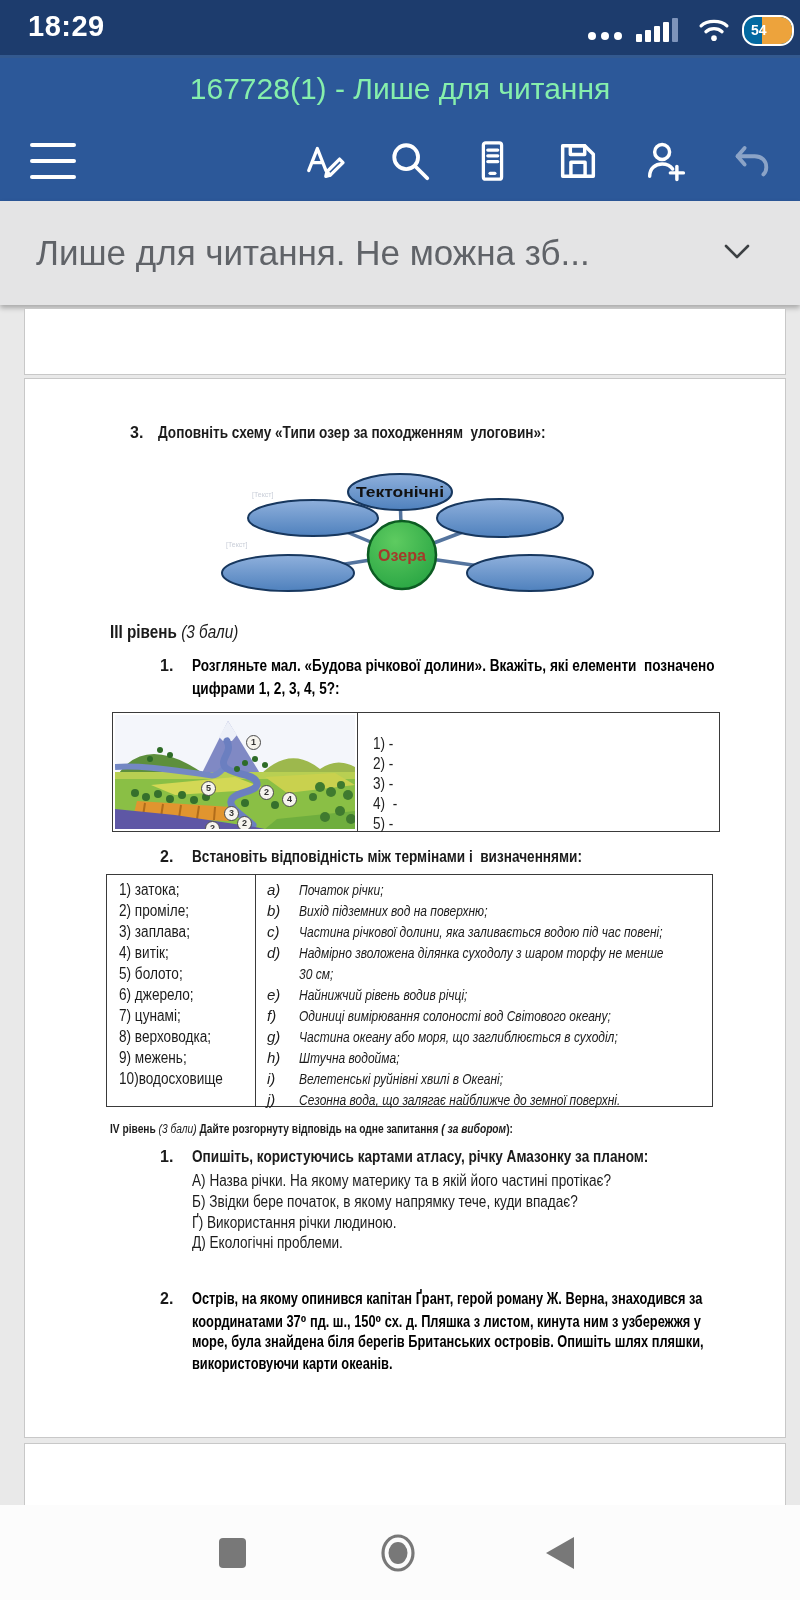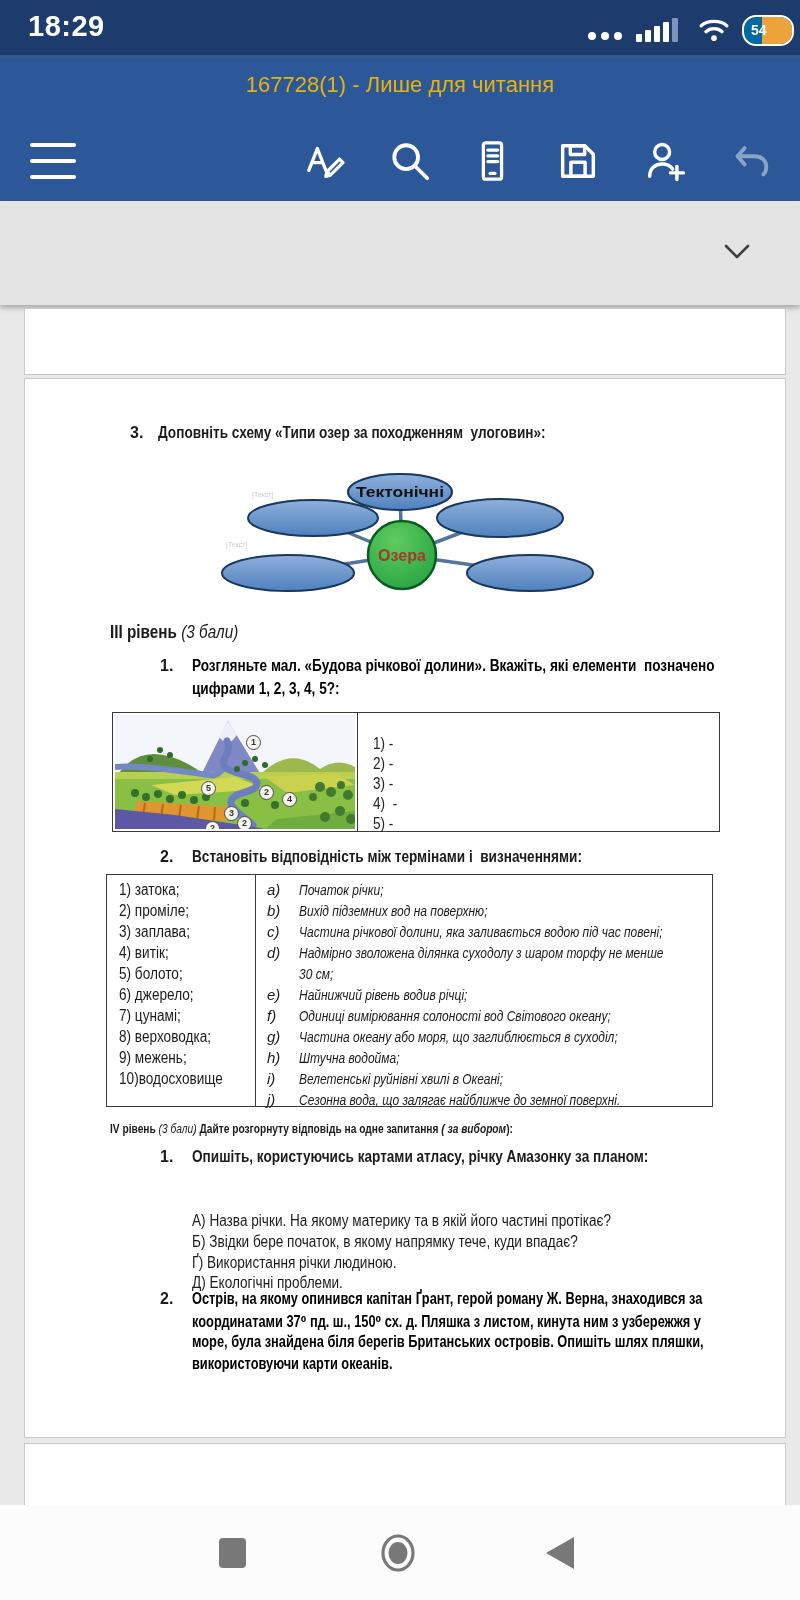--- a/index.html
+++ b/index.html
@@ -9,21 +9,21 @@
   
   #statusbar{left:0;top:0;width:800px;height:55px;background:#1d3c6d;border-bottom:3px solid #33598f}
   #sb-time{left:28px;top:10px;color:#fff;font-size:29px;font-weight:700;letter-spacing:.5px}
   .sb-dot{width:8px;height:8px;border-radius:50%;background:#fff;top:32px}
   .sigbar{background:#fff;bottom:0;border-radius:1px}
   #battery{left:742px;top:15px;width:48px;height:27px;border:2.5px solid #fff;border-radius:14px;background:#0369a1;overflow:hidden}
   #battery-fill{position:absolute;right:0;top:0;height:100%;width:62%;background:#eda33c;border-radius:0 11px 11px 0}
   #battery-num{position:absolute;left:7px;top:5px;font-size:14px;font-weight:700;color:#ffffff;z-index:2}
   
   #titlebar{left:0;top:58px;width:800px;height:63px;background:#2c5899}
-  #doc-title{width:800px;text-align:center;top:14px;color:#eab308;font-size:22px}
+  #doc-title{width:800px;text-align:center;top:14px;color:#86efac;font-size:30px}
   #toolbar{left:0;top:121px;width:800px;height:80px;background:#2c5899}
   .tbicon{top:17px;width:46px;height:46px}
   .hline{left:30px;width:46px;height:4px;background:#fff;border-radius:2px}
   
   #readonly{left:0;top:201px;width:800px;height:104px;background:#e4e4e5;box-shadow:0 3px 5px rgba(0,0,0,.28)}
   #readonly-text{left:36px;top:32px;font-size:35px;color:#606368}
   
   .page{left:24px;width:760px;background:#fff;border:1px solid #c8c8c8}
   
   .doc{color:#1b1b1b;font-size:16px}
@@ -120,20 +120,21 @@
   </svg>
   <svg class="abs tbicon" style="left:727px;opacity:.45" viewBox="0 0 24 24">
     <g fill="none" stroke="#fff" stroke-width="2" stroke-linecap="round" stroke-linejoin="round">
       <path d="M5.5 9.5 H14.5 C18.3 9.5 20.5 12 20.5 15.2 C20.5 16.8 20 18 19 19"></path>
       <path d="M9.2 5.2 L5.5 9.5 L9.2 13.8"></path>
     </g>
   </svg>
 </div>
 
 <div id="readonly" class="abs">
+  <div id="readonly-text" class="abs">Лише для читання. Не можна зб...</div>
   <svg class="abs" style="left:722px;top:42px" width="30" height="18" viewBox="0 0 30 18">
     <path d="M4 3 L15 14 L26 3" fill="none" stroke="#3c4043" stroke-width="2.6" stroke-linecap="round" stroke-linejoin="round"></path>
   </svg>
 </div>
 
 <div class="abs page" style="top:308px;height:65px"></div>
 <div class="abs page" style="top:378px;height:1058px"></div>
 <div class="abs page" style="top:1443px;height:62px"></div>
 
 <div class="abs doc line b" style="left:130px;top:424px">3.</div>
@@ -313,21 +314,21 @@
         <span class="def-letter">j)</span>
         <span class="cal80">Сезонна вода, що залягає найближче до земної поверхні.</span>
       </div>
     </div>
 </div>
 
 <div class="abs doc line" style="left:110px;top:1122px;font-size:12px"><span class="cal"><span class="b">IV рівень </span><span class="i">(3 бали) </span><span class="b">Дайте розгорнуту відповідь на одне запитання </span><span class="b i">( за вибором</span><span class="b">):</span></span></div>
 
 <div class="abs doc line b" style="left:160px;top:1148px">1.</div>
 <div class="abs doc line b" style="left:192px;top:1148px"><span class="cal">Опишіть, користуючись картами атласу, річку Амазонку за планом:</span></div>
-<div id="plan-list" class="abs stack doc" style="left:192px;top:1212px">
+<div id="plan-list" class="abs stack doc" style="left:192px;top:1172px">
     <div class="row plan-line"><span class="cal">А) Назва річки. На якому материку та в якій його частині протікає?</span></div>
     <div class="row plan-line"><span class="cal">Б) Звідки бере початок, в якому напрямку тече, куди впадає?</span></div>
     <div class="row plan-line"><span class="cal">Ґ) Використання річки людиною.</span></div>
     <div class="row plan-line"><span class="cal">Д) Екологічні проблеми.</span></div>
   </div>
 
 <div class="abs doc line b" style="left:160px;top:1290px">2.</div>
 <div id="l4q2-lines" class="abs stack" style="left:192px;top:1290px">
     <div class="row q2line"><span class="cal80">Острів, на якому опинився капітан Ґрант, герой роману Ж. Верна, знаходився за</span></div>
     <div class="row q2line"><span class="cal80">координатами 37⁰ пд. ш., 150⁰ сх. д. Пляшка з листом, кинута ним з узбережжя у</span></div>

